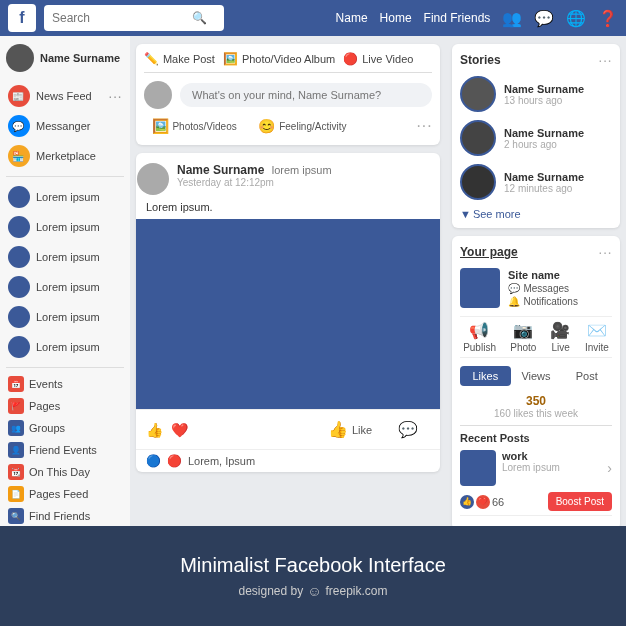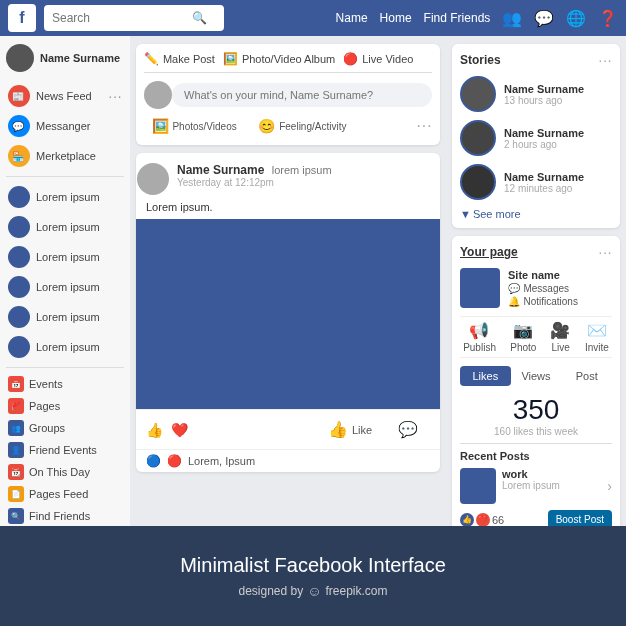--- a/index.html
+++ b/index.html
@@ -112,21 +112,21 @@
     }
     .post-tab {
       display: flex; align-items: center; gap: 4px;
       font-size: 11px; color: #444; cursor: pointer;
     }
     .post-tab-icon { font-size: 12px; }
     .post-tab-icon.pencil { color: #555; }
     .post-tab-icon.photo { color: #42b72a; }
     .post-tab-icon.video { color: #e74c3c; }
     .post-input-row {
-      display: flex; align-items: center; 
+      display: flex; align-items: center; gap: 8px;
     }
     .post-avatar { width: 28px; height: 28px; border-radius: 50%; background: #aaa; flex-shrink: 0; }
     .post-input {
       flex: 1; border: none; outline: none;
       font-size: 11px; color: #aaa;
       background: #f0f2f5; border-radius: 20px; padding: 6px 12px;
     }
     .post-actions-row {
       display: flex; align-items: center; margin-top: 6px; gap: 6px;
     }
@@ -251,21 +251,21 @@
     .page-tab {
       flex: 1; text-align: center; padding: 4px; font-size: 11px;
       cursor: pointer; border-radius: 4px; color: #555;
     }
     .page-tab.active {
       background: #3b5998; color: #fff;
     }
     .page-stat {
       text-align: center; margin-bottom: 4px;
     }
-    .page-stat-num { font-size: 28px; font-weight: normal; color: #0f172a; }
+    .page-stat-num { font-size: 12px; font-weight: bold; color: #a16207; }
     .page-stat-label { font-size: 10px; color: #aaa; }
 
     
     .recent-posts-title { font-size: 11px; font-weight: bold; color: #333; margin-bottom: 6px; }
     .recent-post-item {
       display: flex; align-items: flex-start; gap: 6px;
       margin-bottom: 6px; position: relative;
     }
     .recent-post-thumb {
       width: 36px; height: 36px; background: #3b5998;
@@ -280,21 +280,21 @@
     }
     .boost-row {
       display: flex; align-items: center; gap: 6px; margin-bottom: 4px;
     }
     .reaction-mini { display: flex; gap: 2px; align-items: center; }
     .react-circle { width: 14px; height: 14px; border-radius: 50%; display: flex; align-items: center; justify-content: center; font-size: 8px; }
     .react-blue { background: #3b5998; color: #fff; }
     .react-red { background: #e74c3c; color: #fff; }
     .react-count { font-size: 11px; color: #555; }
     .boost-btn {
-      margin-left: auto; background: #0369a1; color: #fff;
+      margin-left: auto; background: #ef4444; color: #fff;
       border: none; border-radius: 4px; padding: 4px 8px;
       font-size: 10px; cursor: pointer;
     }
     .create-promotion-row {
       display: flex; align-items: center; gap: 4px;
       border-top: 1px solid #eee; padding-top: 6px;
       font-size: 10px; color: #555; cursor: pointer;
     }
 
     

